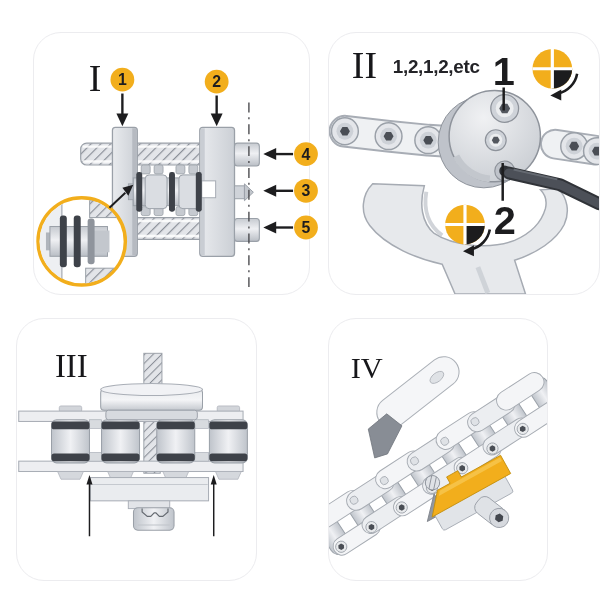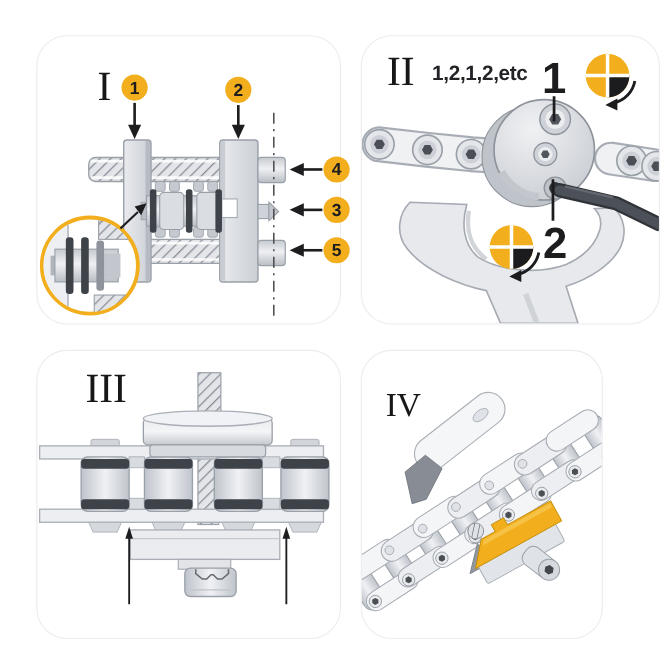--- a/index.html
+++ b/index.html
@@ -5,21 +5,21 @@
   html,body{margin:0;padding:0;background:#fff;}
   .canvas{position:relative;width:610px;height:610px;background:#fff;overflow:hidden;
           font-family:"Liberation Sans","DejaVu Sans",sans-serif;}
   .panel{position:absolute;background:#fff;border:1.5px solid var(--panel-border,#ECECEF);
          border-radius:28px;box-sizing:border-box;}
   .panel svg{display:block;width:100%;height:100%;}
   .clip{overflow:hidden;}
   .noclip, .noclip svg{overflow:visible;}
   #panel-1{left:33px;top:32px;width:277px;height:263px;}
   #panel-2{left:328px;top:32px;width:272px;height:263px;}
-  #panel-3{left:33px;top:318px;width:277px;height:263px;text-decoration:underline;}
+  #panel-3{left:16px;top:318px;width:241px;height:263px;text-decoration:underline;}
   #panel-4{left:328px;top:318px;width:220px;height:263px;}
   .accent-fill{fill:var(--accent-yellow,#F2AE1C);}
   .accent-stroke{stroke:var(--accent-yellow,#F2AE1C);}
   .numeral{font-family:"Liberation Serif","DejaVu Serif",serif;font-size:38px;fill:#17171A;}
   .badge-num{font:bold 16px "Liberation Sans","DejaVu Sans",sans-serif;fill:var(--ink,#1D1D1F);
              text-anchor:middle;}
   .big-num{font:bold 40px "Liberation Sans","DejaVu Sans",sans-serif;fill:var(--ink,#1D1D1F);
            text-anchor:middle;}
   .seq{font:bold 19px "Liberation Sans","DejaVu Sans",sans-serif;fill:#232327;
        text-anchor:middle;letter-spacing:-0.3px;}

